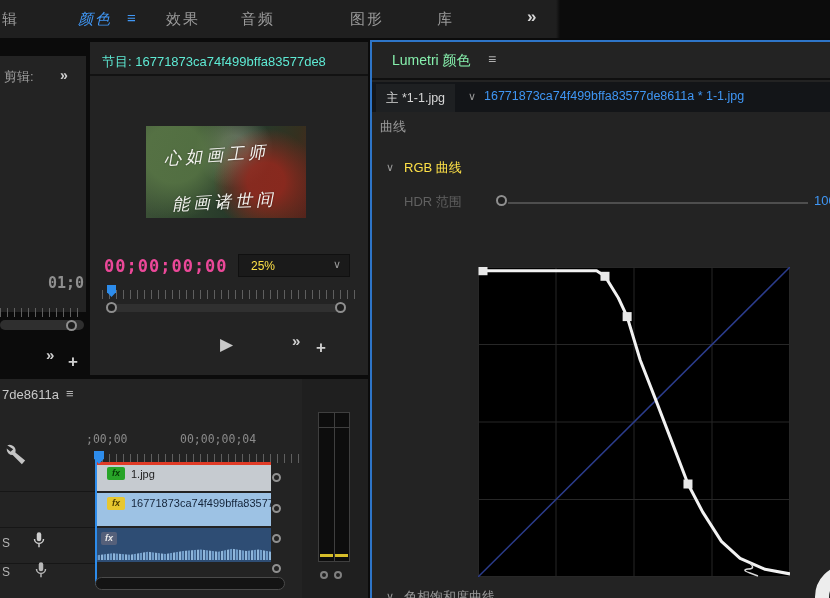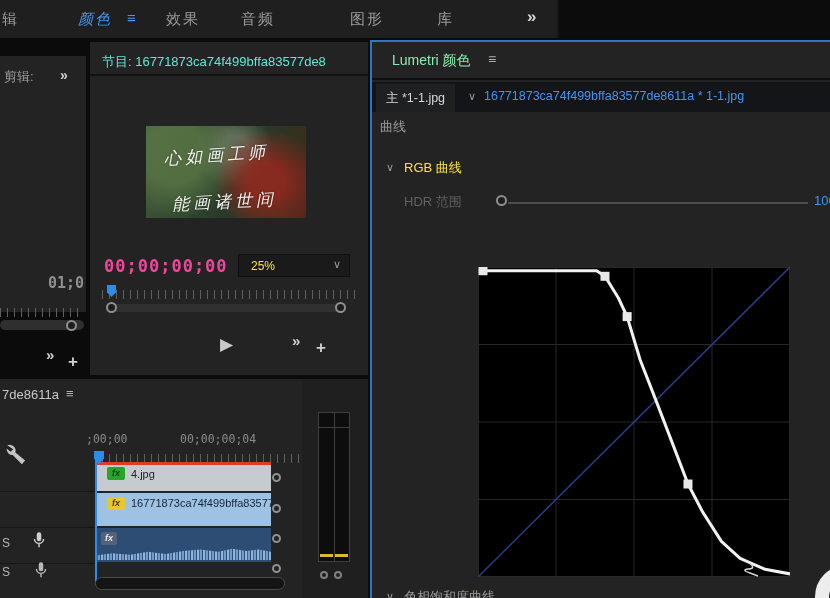--- a/index.html
+++ b/index.html
@@ -204,21 +204,21 @@
     <svg class="mic" style="left:4px;top:62px;width:26px;height:26px" viewBox="0 0 24 24">
       <path d="M3 4 a5.5 5.5 0 0 1 7.5 6.5 l9 7.5 -3 3.5 -8.5 -8.5 a5.5 5.5 0 0 1 -5.5 -6 l3.5 3 2.5 -2.5 z" fill="#c4c4c4"></path>
     </svg>
 
     <span class="tl-ruler-label" style="left:86px">;00;00</span>
     <span class="tl-ruler-label" style="left:180px">00;00;00;04</span>
     <div class="ruler" style="left:95px;top:75px;width:205px"></div>
 
     <div class="clip" style="top:83px;height:29px;background:#c6cbd0;border-top:3px solid #e03b26">
       <span class="fx-badge" style="background:#28a428;color:#053c05;top:2px">fx</span>
-      <span class="clip-label" style="color:#222;top:3px">4.jpg</span>
+      <span class="clip-label" style="color:#222;top:3px">1.jpg</span>
     </div>
     <div class="clip" style="top:114px;height:33px;background:#9dc2e4">
       <span class="fx-badge" style="background:#e7c72f;color:#4d3e00">fx</span>
       <span class="clip-label" style="color:#15253a">16771873ca74f499bffa83577d</span>
     </div>
     <div class="clip" style="top:149px;height:34px;background:#2e4d74">
       <span class="fx-badge" style="left:6px;background:#55607a;color:#e8e8e8;width:16px">fx</span>
       <div style="position:absolute;left:0;bottom:2px;width:100%;height:15px;
         background:repeating-linear-gradient(90deg,#8fb6da 0 2px,#41638f 2px 3px,#6f9cc8 3px 5px,#2e4d74 5px 6px);
         clip-path:polygon(0 70%,10% 55%,20% 65%,30% 45%,40% 60%,50% 40%,60% 30%,70% 45%,78% 25%,86% 40%,93% 30%,100% 45%,100% 100%,0 100%)"></div>

